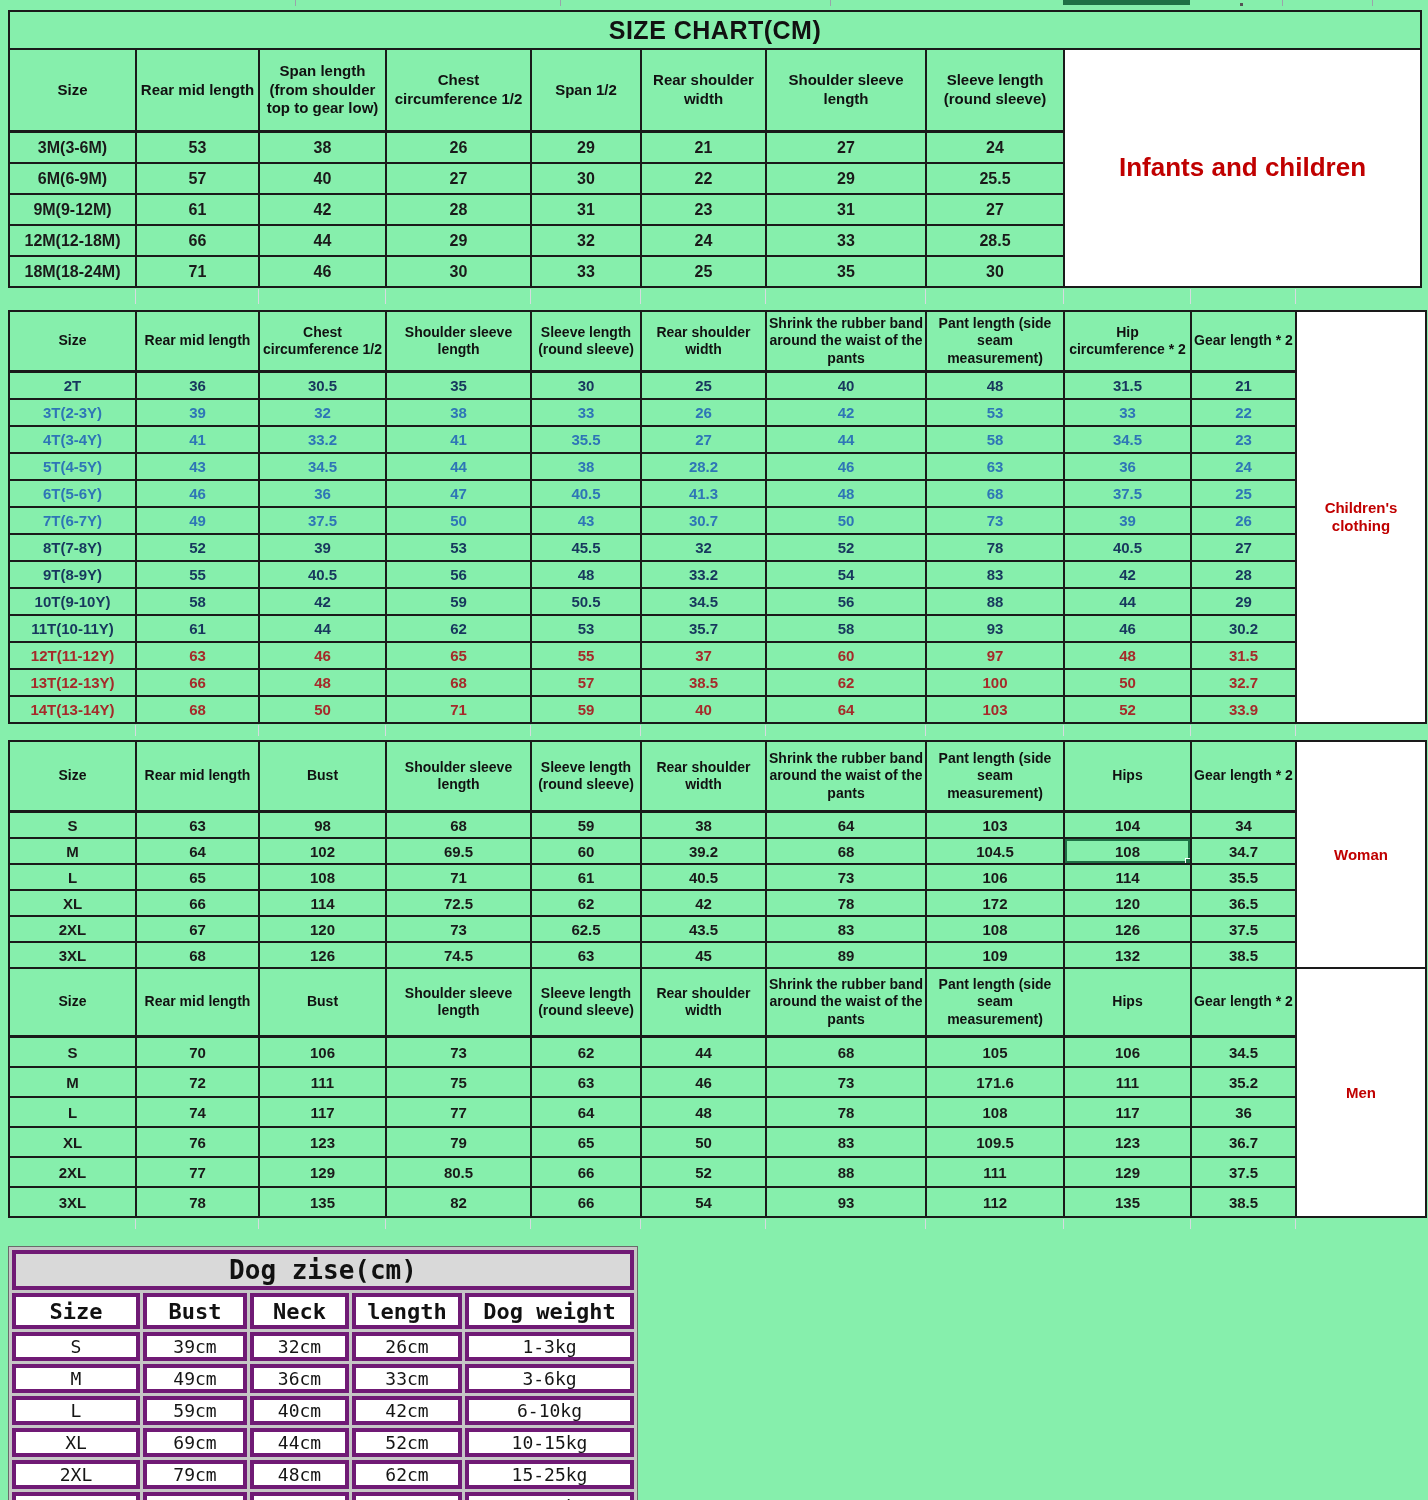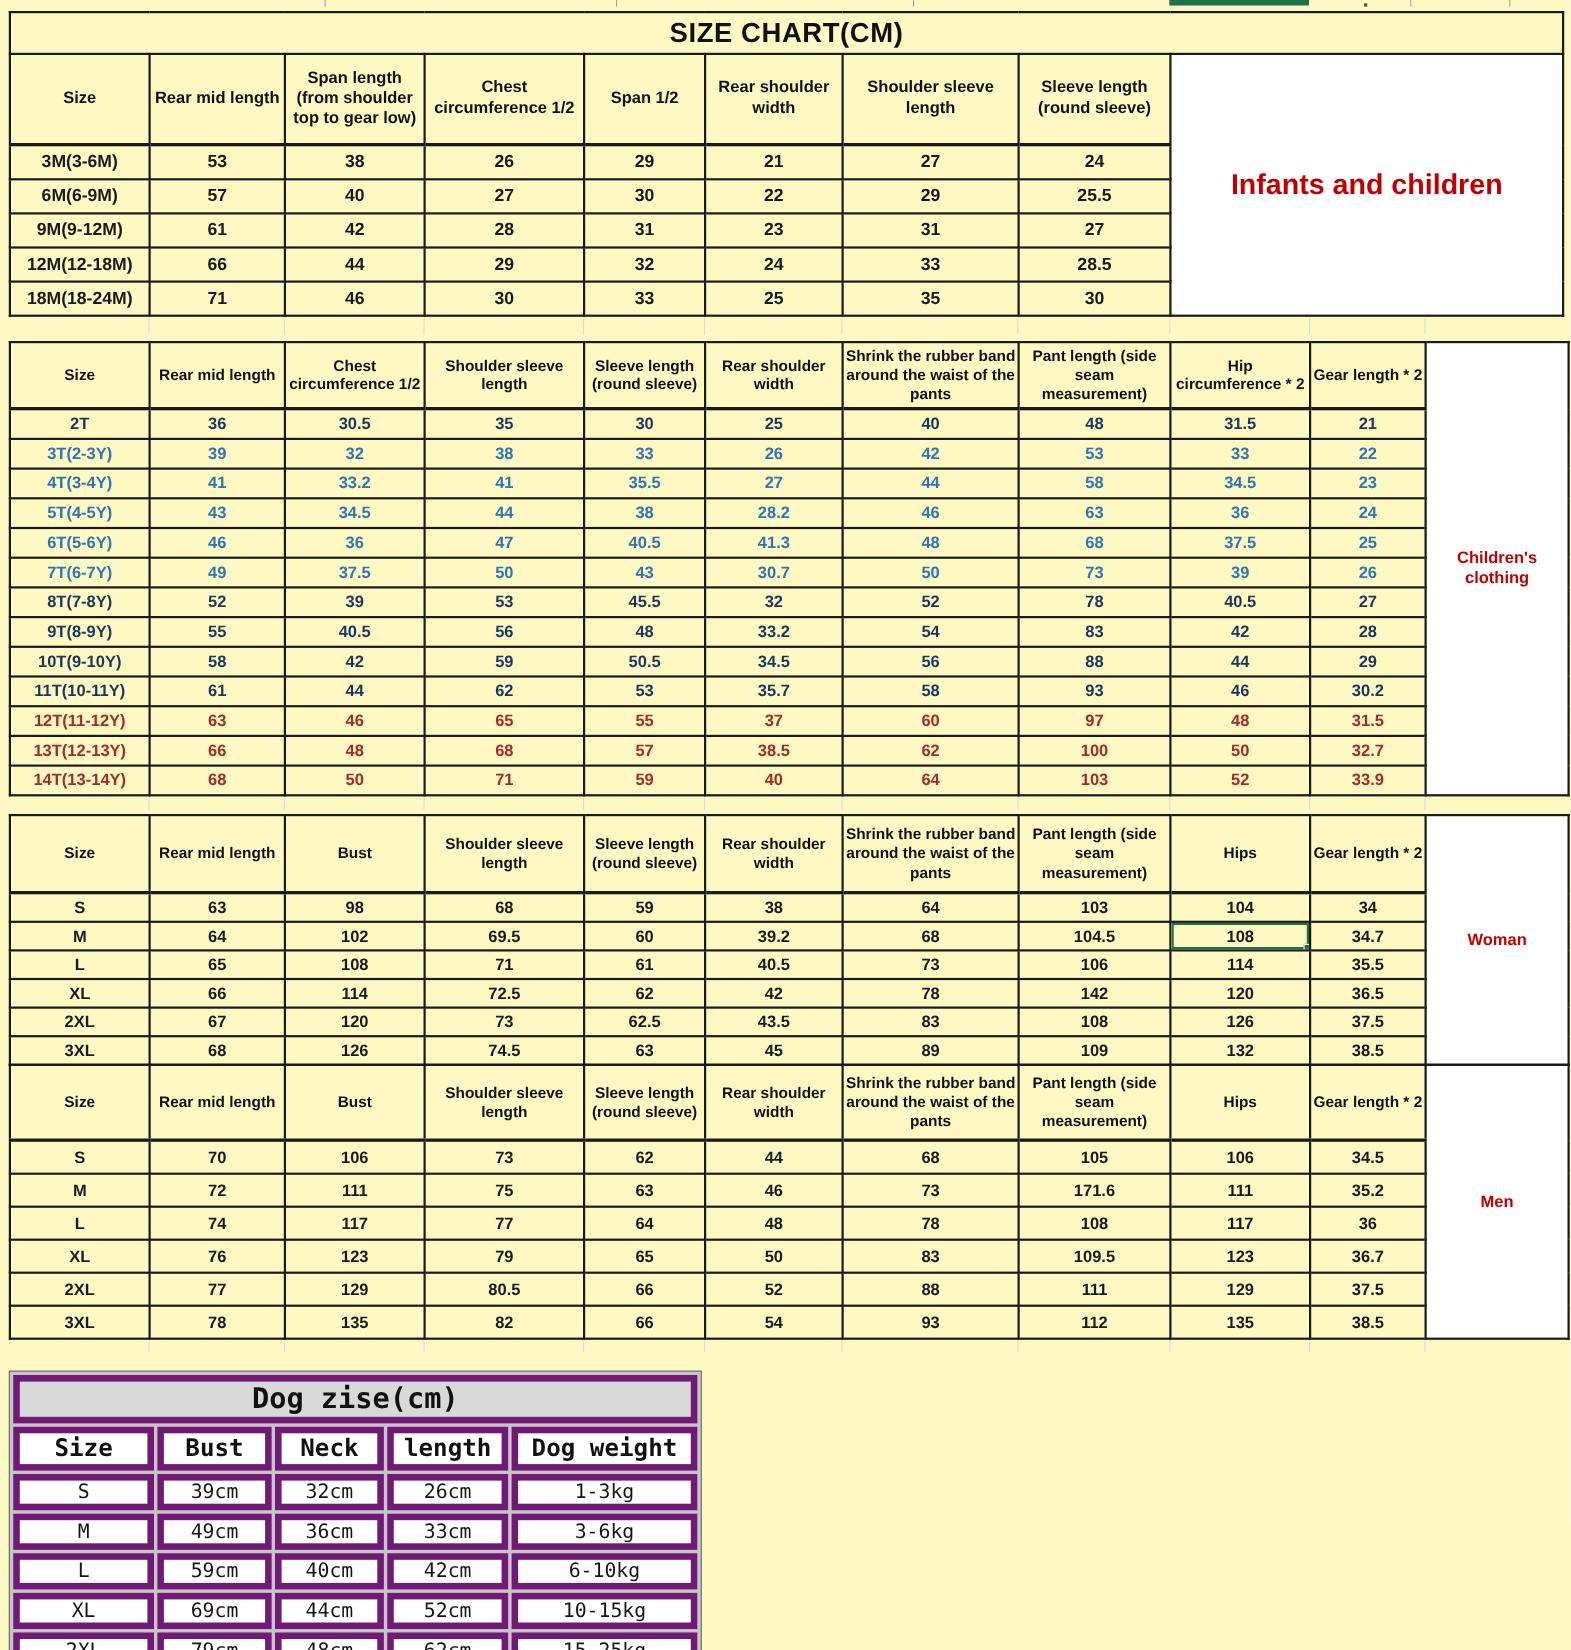--- a/index.html
+++ b/index.html
@@ -1,16 +1,16 @@
 <!DOCTYPE html>
 <html><head>
 <meta charset="utf-8">
 <style>
   html,body{margin:0;padding:0;background:#fff}
-  .sheet{position:relative;width:1428px;height:1500px;background:#fef9c3;overflow:hidden;
+  .sheet{position:relative;width:1428px;height:1500px;background:#86efac;overflow:hidden;
          font-family:"Liberation Sans",sans-serif;}
   
   .xtable{border-collapse:collapse;table-layout:fixed;margin-left:8px}
   .xtable th,.xtable td{border:2px solid #1a1a1a;text-align:center;vertical-align:middle;
                         padding:0 2px;overflow:hidden}
   .xtable .ttl{font-size:25px;font-weight:bold;color:#111;height:36px;letter-spacing:.5px}
   .xtable .hdr{font-weight:bold;color:#111;line-height:1.25;border-bottom-width:3px}
   .xtable .c{font-weight:bold;color:#1a1a1a}
   .xtable .side{color:#c00000;font-weight:bold;line-height:1.2;background:#fff}
   
@@ -34,21 +34,21 @@
   .t4 .hdr{height:66px;font-size:14px}
   .t4 .c{height:28px;font-size:15px}
   
   .sel{position:relative;box-shadow:inset 0 0 0 2px #1e7145}
   .sel::after{content:"";position:absolute;right:-4px;bottom:-4px;width:7px;height:7px;
               background:#1e7145;border:1px solid #fff}
   
   .dogt{border-collapse:separate;border-spacing:3px;table-layout:fixed;margin-left:8px;
         margin-top:14px;background:#c6c6c6;border:1px solid #6a6a6a;
         font-family:"DejaVu Sans Mono",monospace}
-  .dogt th,.dogt td{border:6px solid #701a75;background:#fff;text-align:center;
+  .dogt th,.dogt td{border:4px solid #701a75;background:#fff;text-align:center;
                     vertical-align:middle;overflow:hidden;padding:0}
   .dogt .ttl{background:#d9d9d9;font-size:26px;font-weight:bold;height:32px;color:#111}
   .dogt .hdr{font-size:22px;font-weight:bold;height:28px;color:#111}
   .dogt .c{font-size:18px;height:21px;color:#151515;font-weight:normal}
   .dogt tr:last-child .c{height:36px}
   
   .topstrip{position:relative;height:10px}
   .tick{position:absolute;top:0;width:1px;height:6px;background:#9aa3ab}
   .gap{position:relative;margin-left:8px;width:1417px}
   .gap .tick{top:1px;height:70%;background:#d6dbe0}
@@ -428,21 +428,21 @@
           <td class="c">35.5</td>
         </tr>
         <tr>
           <td class="c">XL</td>
           <td class="c">66</td>
           <td class="c">114</td>
           <td class="c">72.5</td>
           <td class="c">62</td>
           <td class="c">42</td>
           <td class="c">78</td>
-          <td class="c">142</td>
+          <td class="c">172</td>
           <td class="c">120</td>
           <td class="c">36.5</td>
         </tr>
         <tr>
           <td class="c">2XL</td>
           <td class="c">67</td>
           <td class="c">120</td>
           <td class="c">73</td>
           <td class="c">62.5</td>
           <td class="c">43.5</td>

